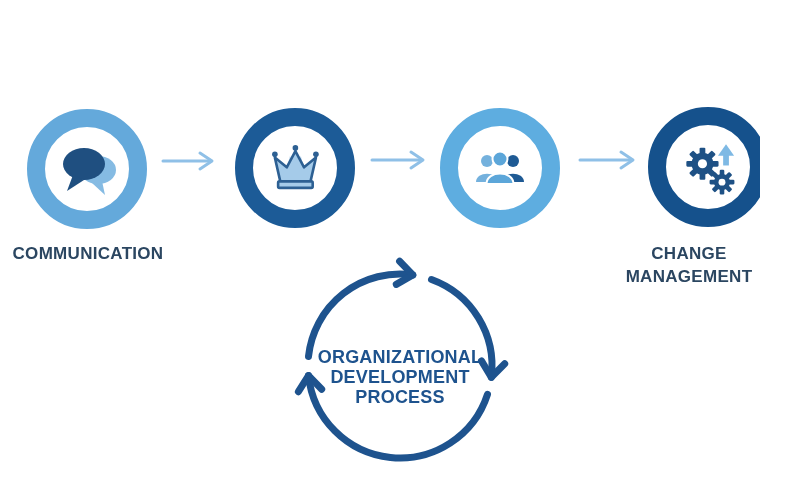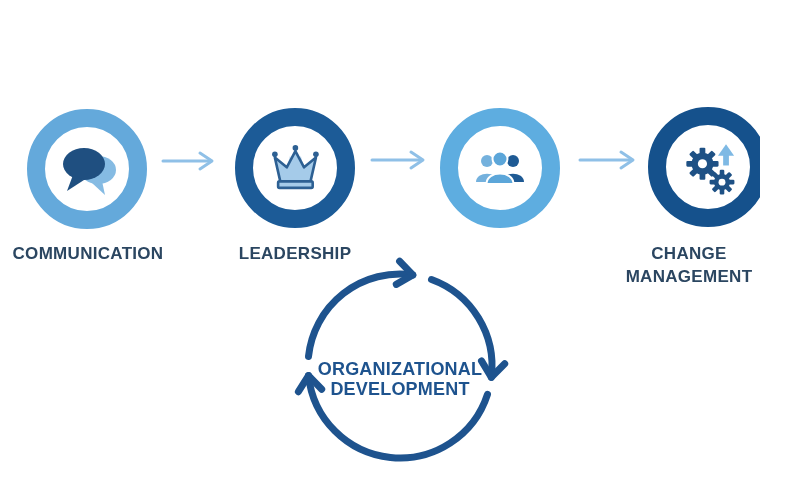--- a/index.html
+++ b/index.html
@@ -39,21 +39,20 @@
     position: absolute;
     left: 300px;
     top: 347px;
     width: 200px;
     text-align: center;
     font-weight: bold;
     font-size: 18px;
     line-height: 20px;
     letter-spacing: 0.2px;
     color: #1E538E;
-    margin-top: 12px;
   }
   .cycle-text span {
     display: block;
     white-space: nowrap;
   }
 </style>
 </head>
 <body>
 
 <div class="canvas">
@@ -157,21 +156,21 @@
       <path d="M 308.5 356.4 A 92 92 0 0 1 412.8 274.9"></path>
       <polyline points="396.3,284.4 412.8,274.9 399.6,261.2"></polyline>
       <path d="M 431.5 279.5 A 92 92 0 0 1 491.3 377.2"></path>
       <polyline points="481.5,360.9 491.3,377.2 504.7,363.8"></polyline>
       <path d="M 487.5 394.4 A 92 92 0 0 1 308.5 375.6"></path>
       <polyline points="321.7,389.3 308.5,375.6 298.4,391.7"></polyline>
     </g>
   </svg>
 
   <div class="node-label l1">COMMUNICATION</div>
-  <div class="node-label l2">LEADERSHIP</div>
   <div class="node-label l4">CHANGE MANAGEMENT</div>
 
   <div class="cycle-text">
     <span>ORGANIZATIONAL</span>
     <span>DEVELOPMENT</span>
+    <span>PROCESS</span>
   </div>
 
 </div>
 
 </body></html>

